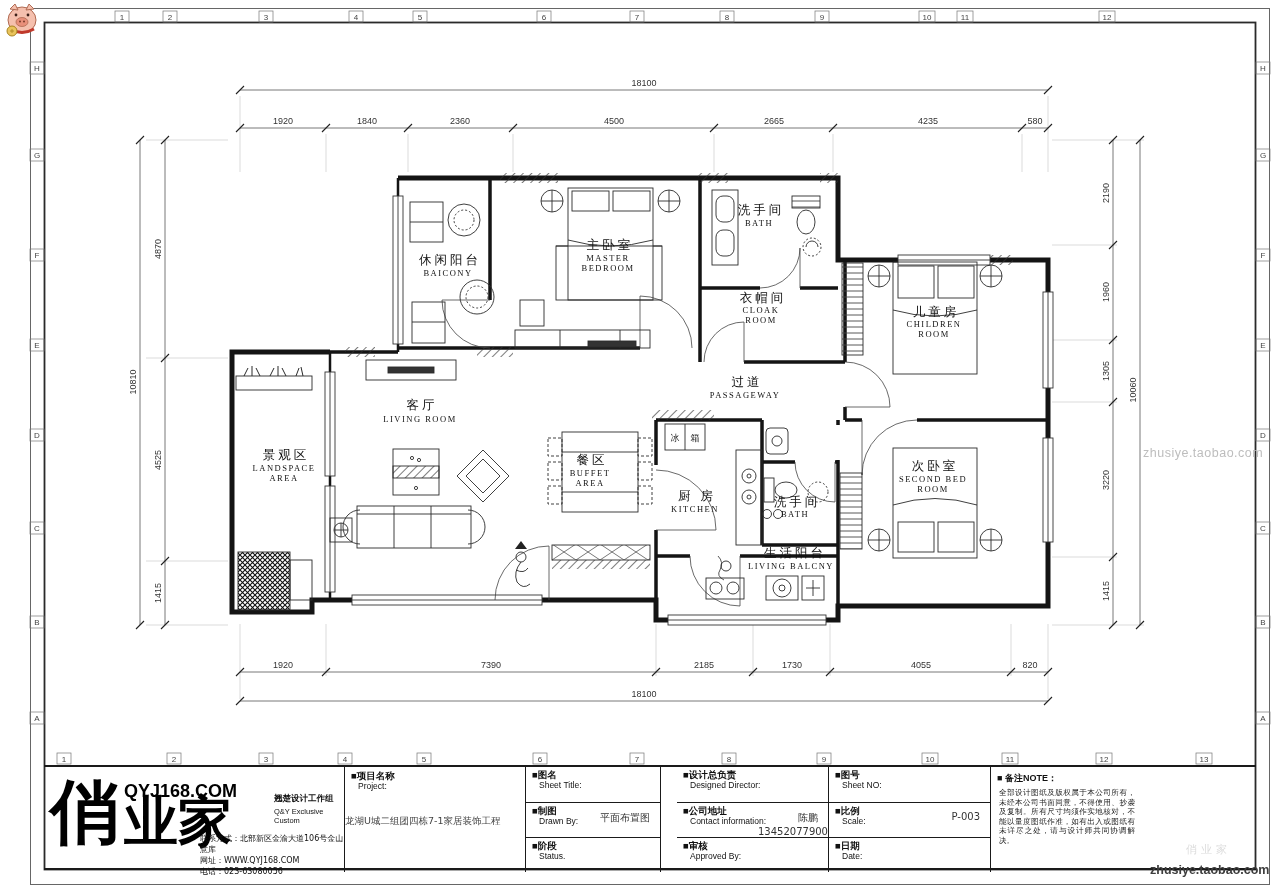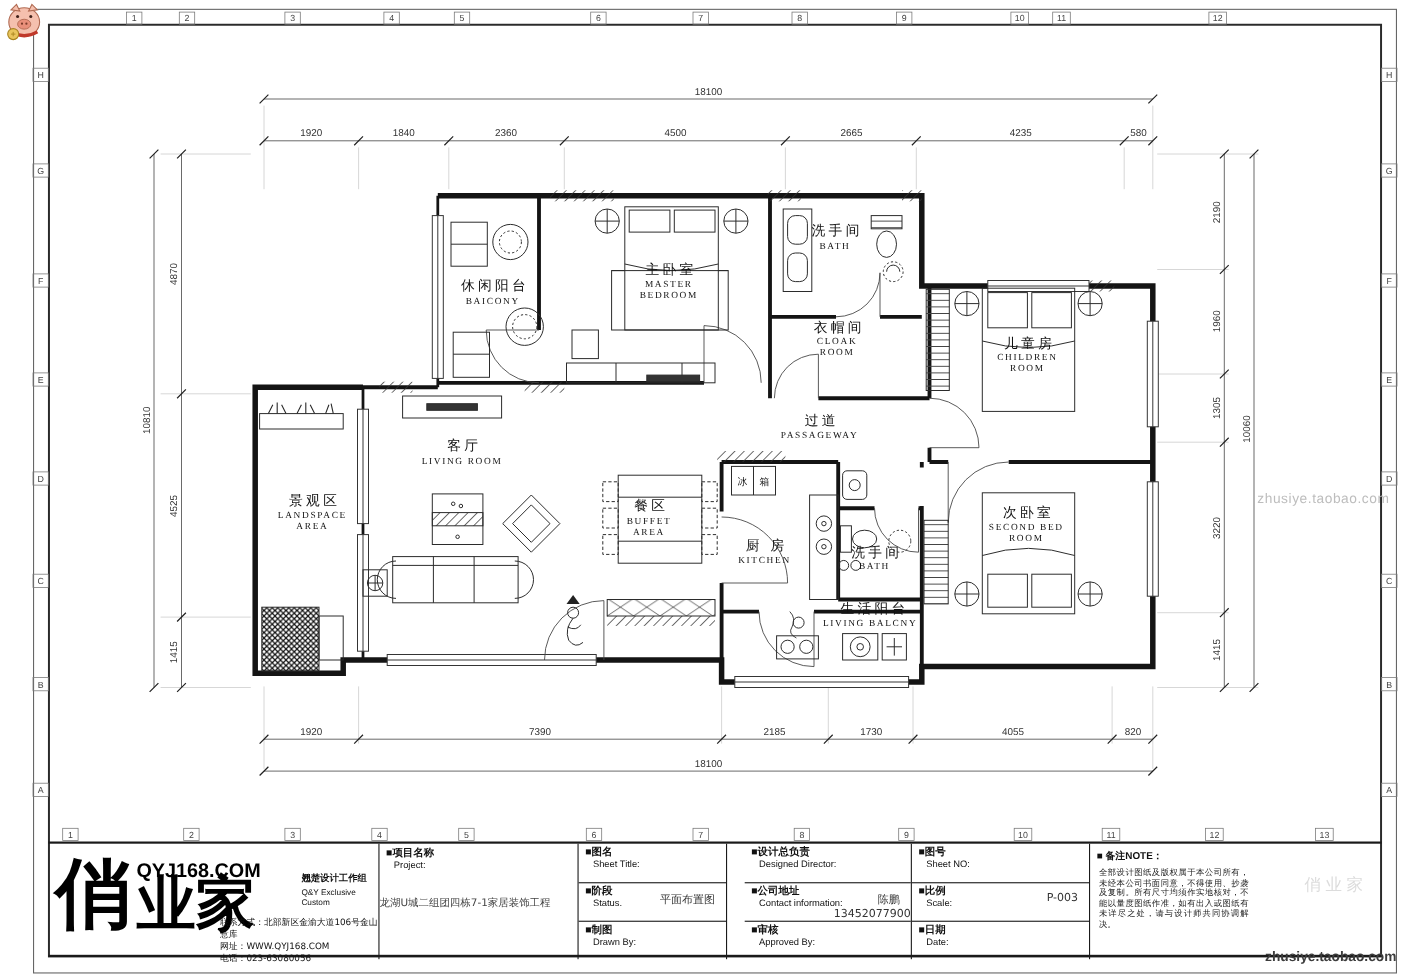--- a/index.html
+++ b/index.html
@@ -44,21 +44,21 @@
             font-family:"DejaVu Sans",sans-serif;color:#000;}
   .studio{position:absolute;left:202px;top:26px;margin-left:28px;}
   .studio .s1{font-size:8.5px;font-weight:bold;font-family:"DejaVu Sans",sans-serif;}
   .studio .s2{font-size:7.5px;margin-top:2px;}
   .contact{position:absolute;left:156px;top:66px;font-size:8px;line-height:11px;
            font-family:"DejaVu Sans",sans-serif;color:#111;}
   .wm-mid{position:absolute;left:1143px;top:446px;width:130px;font-size:12.5px;color:#bdbdbd;
           letter-spacing:0.5px;}
   .wm-bot{position:absolute;left:1150px;top:863px;width:125px;font-size:12.5px;font-weight:bold;
           color:#3d3d3d;}
-  .stamp{position:absolute;left:1186px;top:795px;font-size:15px;color:#dcdcdc;letter-spacing:4px;
+  .stamp{position:absolute;left:1186px;top:842px;font-size:11px;color:#dcdcdc;letter-spacing:4px;
          font-family:"DejaVu Sans",sans-serif;}
   .pig{position:absolute;left:1104px;top:832px;}
 </style>
 </head>
 <body>
 
 <div class="page">
 <svg width="1280" height="890" viewBox="0 0 1280 890">
   <defs>
     <pattern id="hatch" width="6" height="6" patternUnits="userSpaceOnUse" patternTransform="rotate(45)">
@@ -519,26 +519,26 @@
       <div class="projval">龙湖U城二组团四栋7-1家居装饰工程</div>
     </div>
 
     <div class="cell c3">
       <div class="row">
         <div class="lblcn">■图名</div>
         <div class="lblen">Sheet Title:</div>
         <div class="val val-inline">平面布置图</div>
       </div>
       <div class="row">
+        <div class="lblcn">■制图</div>
+        <div class="lblen">Drawn By:</div>
+      </div>
+      <div class="row">
         <div class="lblcn">■阶段</div>
         <div class="lblen">Status.</div>
-      </div>
-      <div class="row">
-        <div class="lblcn">■制图</div>
-        <div class="lblen">Drawn By:</div>
       </div>
     </div>
 
     <div class="cell c4">
       <div class="row">
         <div class="lblcn">■设计总负责</div>
         <div class="lblen">Designed Director:</div>
         <div class="val val-inline">陈鹏</div>
       </div>
       <div class="row">

